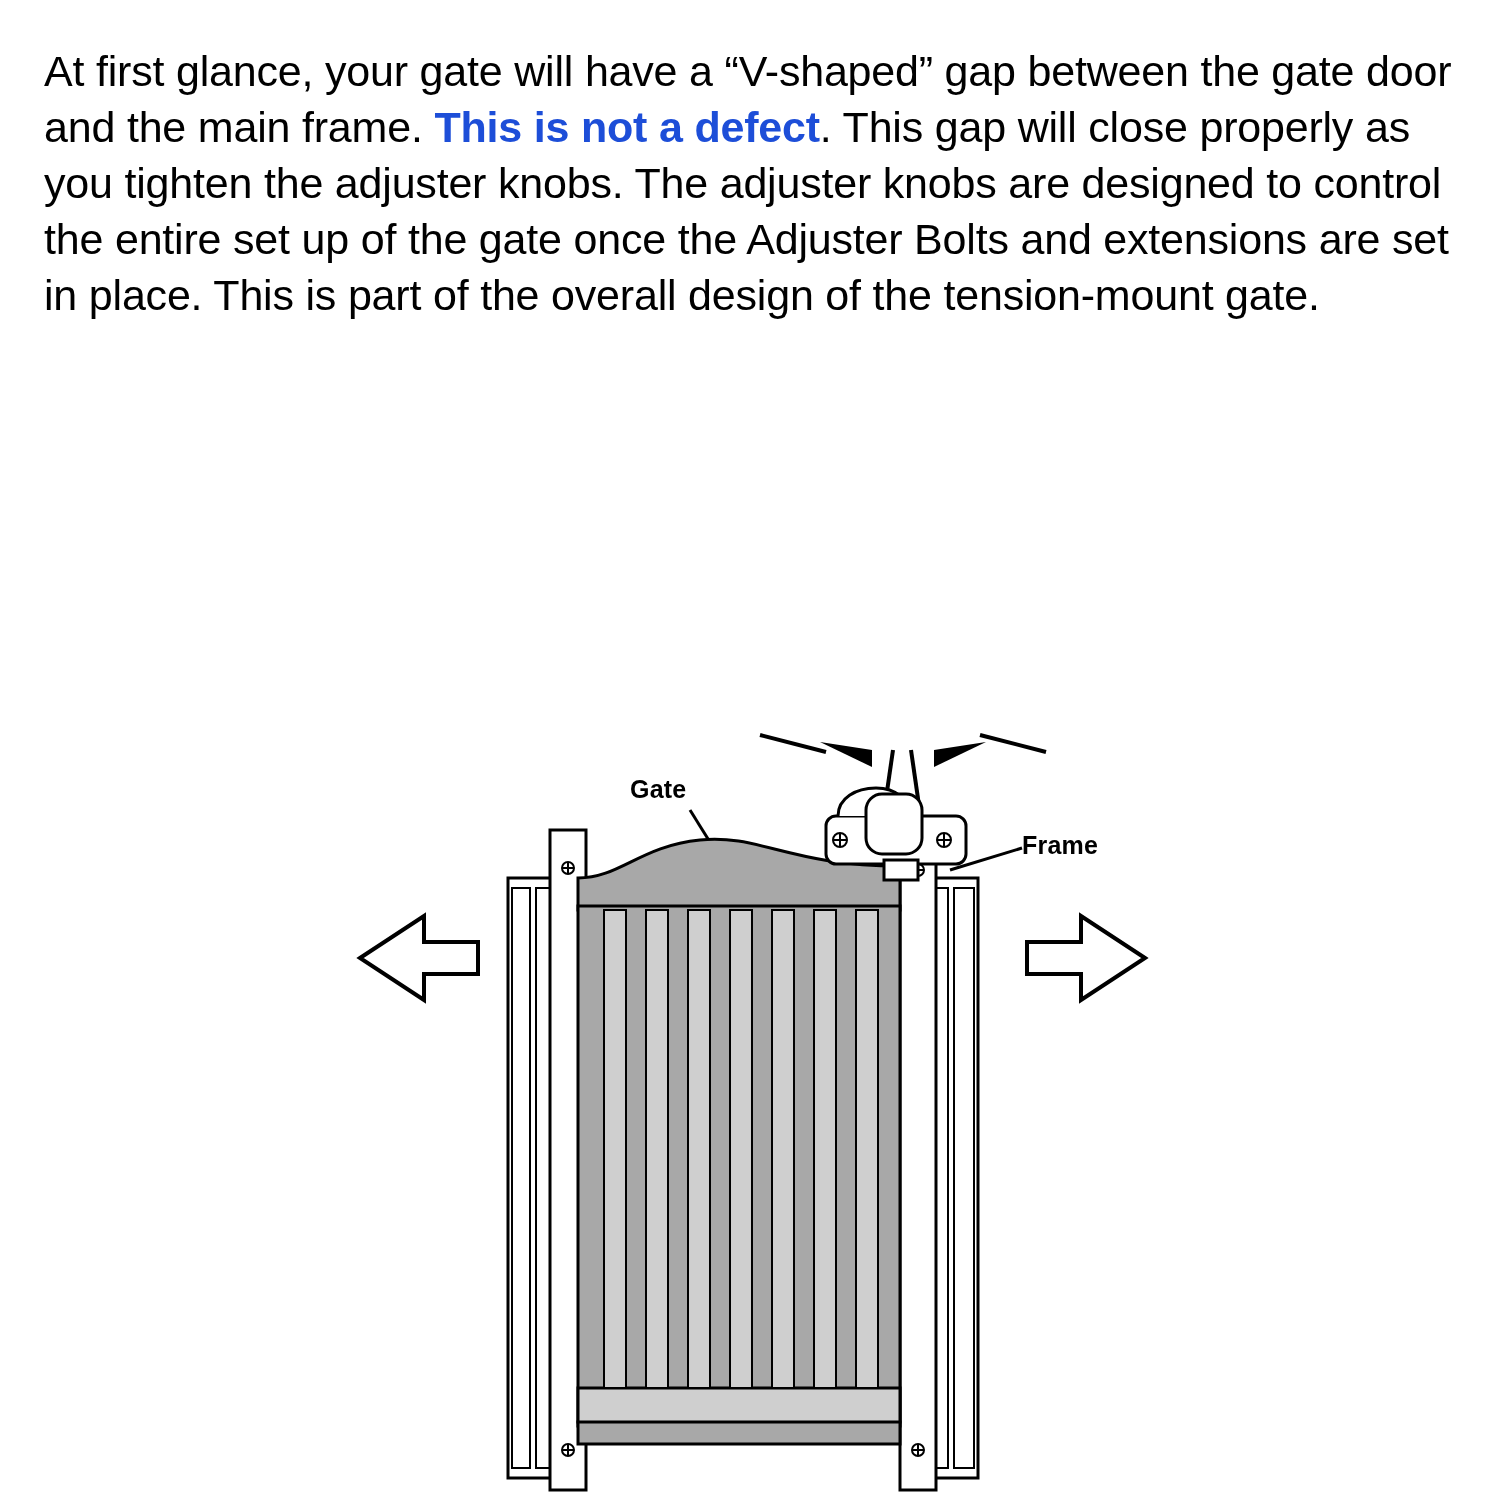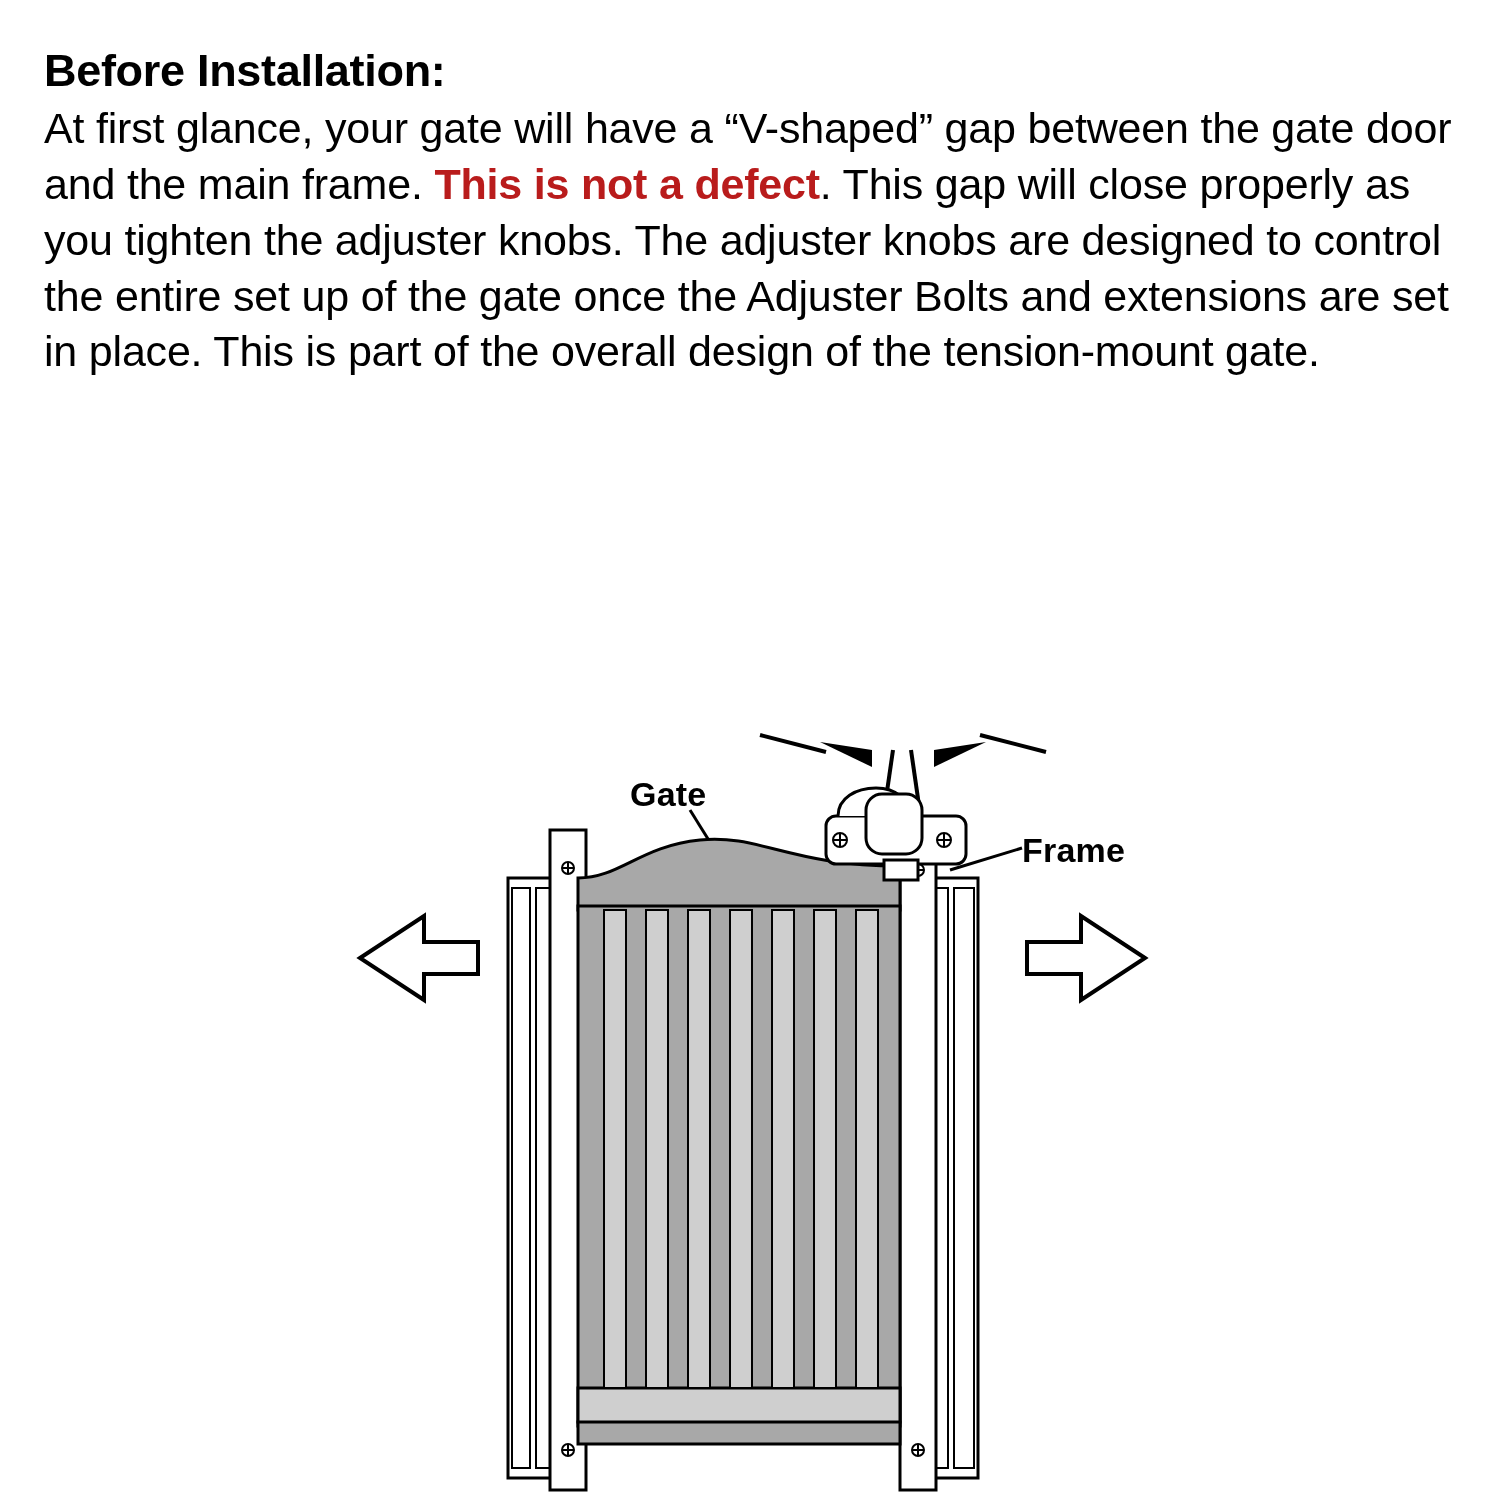--- a/index.html
+++ b/index.html
@@ -33,47 +33,46 @@
     letter-spacing: -0.3px;
     margin: 0 0 2px 0;
   }
   .body-copy {
     font-size: 43px;
     line-height: 1.3;
     letter-spacing: -0.2px;
     margin: 0;
   }
   .body-copy .defect {
-    color: #b91c1c;
+    color: #1d4ed8;
     font-weight: bold;
   }
   .diagram {
     position: absolute;
     left: 0;
     top: 720px;
     width: 1500px;
     height: 780px;
   }
   .label {
     position: absolute;
-    font-size: 34px;
+    font-size: 25px;
     font-weight: bold;
     letter-spacing: 0.2px;
   }
   .label-gate { left: 630px; top: 55px; }
   .label-frame { left: 1022px; top: 111px; }
   svg { display: block; }
 </style>
 </head>
 <body>
 
 <div class="page">
 
   <div class="text-block">
-    <div class="heading">Before Installation:</div>
     <p class="body-copy"><span>At first glance, your gate will have a “V-shaped” gap between the gate door and the main frame. </span><span class="defect">This is not a defect</span><span>. This gap will close properly as you tighten the adjuster knobs. The adjuster knobs are designed to control the entire set up of the gate once the Adjuster Bolts and extensions are set in place. This is part of the overall design of the tension-mount gate.</span></p>
   </div>
 
   <div class="diagram">
 
     <div class="label label-gate">Gate</div>
     <div class="label label-frame">Frame</div>
 
     <svg width="1500" height="780" viewBox="0 0 1500 780">
 

